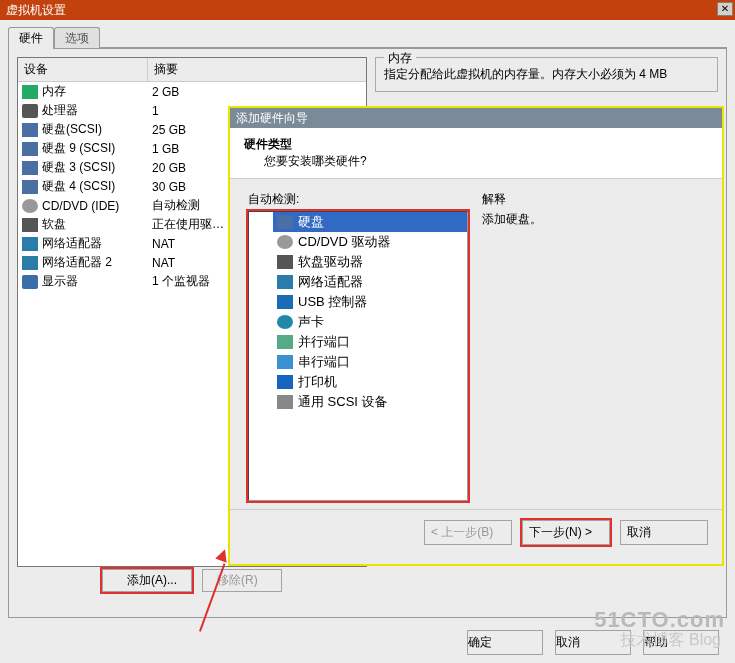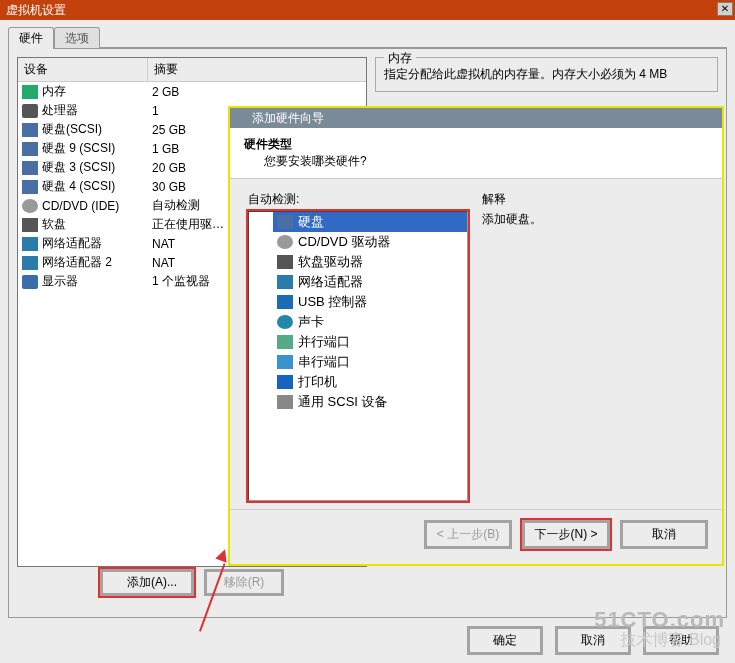--- a/index.html
+++ b/index.html
@@ -75,42 +75,42 @@
     font-size:12px;
   }
   .hw-head div:first-child { width:130px; padding:3px 6px; border-right:1px solid #ccc;}
   .hw-head div:last-child { flex:1; padding:3px 6px;}
   .hw-row { display:flex; padding:1px 4px; align-items:center;}
   .hw-row .ic { width:16px; height:14px; margin-right:4px; display:inline-block;}
   .hw-row .name { width:110px; }
   .hw-row .val { flex:1; }
   .add-remove { margin-top:2px; display:flex; gap:10px; justify-content:center;}
   .btn {
-    border:3px solid #a3a3a3; background:#ececec; padding:2px 14px;
-    min-width:80px; text-align:center;
+    border:1px solid #a3a3a3; background:#ececec; padding:2px 14px;
+    min-width:80px; 
   }
   .btn.disabled { color:#999; }
   .hl-red { outline:2px solid #e03030;padding-left:24px; }
   .right-col {
     flex:1; border-left:0;
   }
   .group { border:1px solid #aaa; padding:8px; position:relative; margin-bottom:6px;}
   .group-title { position:absolute; top:-8px; left:8px; background:#ececec; padding:0 4px;}
   
   .wizard {
     position:absolute;
     left:228px; top:106px;
     width:496px; height:460px;
     background:#ececec;
     border:2px solid #e6e600;
     z-index:50;
   }
   .wiz-title {
     background:#7b8a99; color:#fff;
-    height:20px; line-height:20px; padding-left:22px;
+    height:20px; line-height:20px; padding-left:6px;
   }
   .wiz-head {
     background:#fff; border-bottom:1px solid #ccc;
     padding:8px 14px;
   }
   .wiz-head b { font-weight:bold; }
   .wiz-body {
     padding:12px 18px 8px 18px;
     display:flex; gap:14px;
     height:330px;

